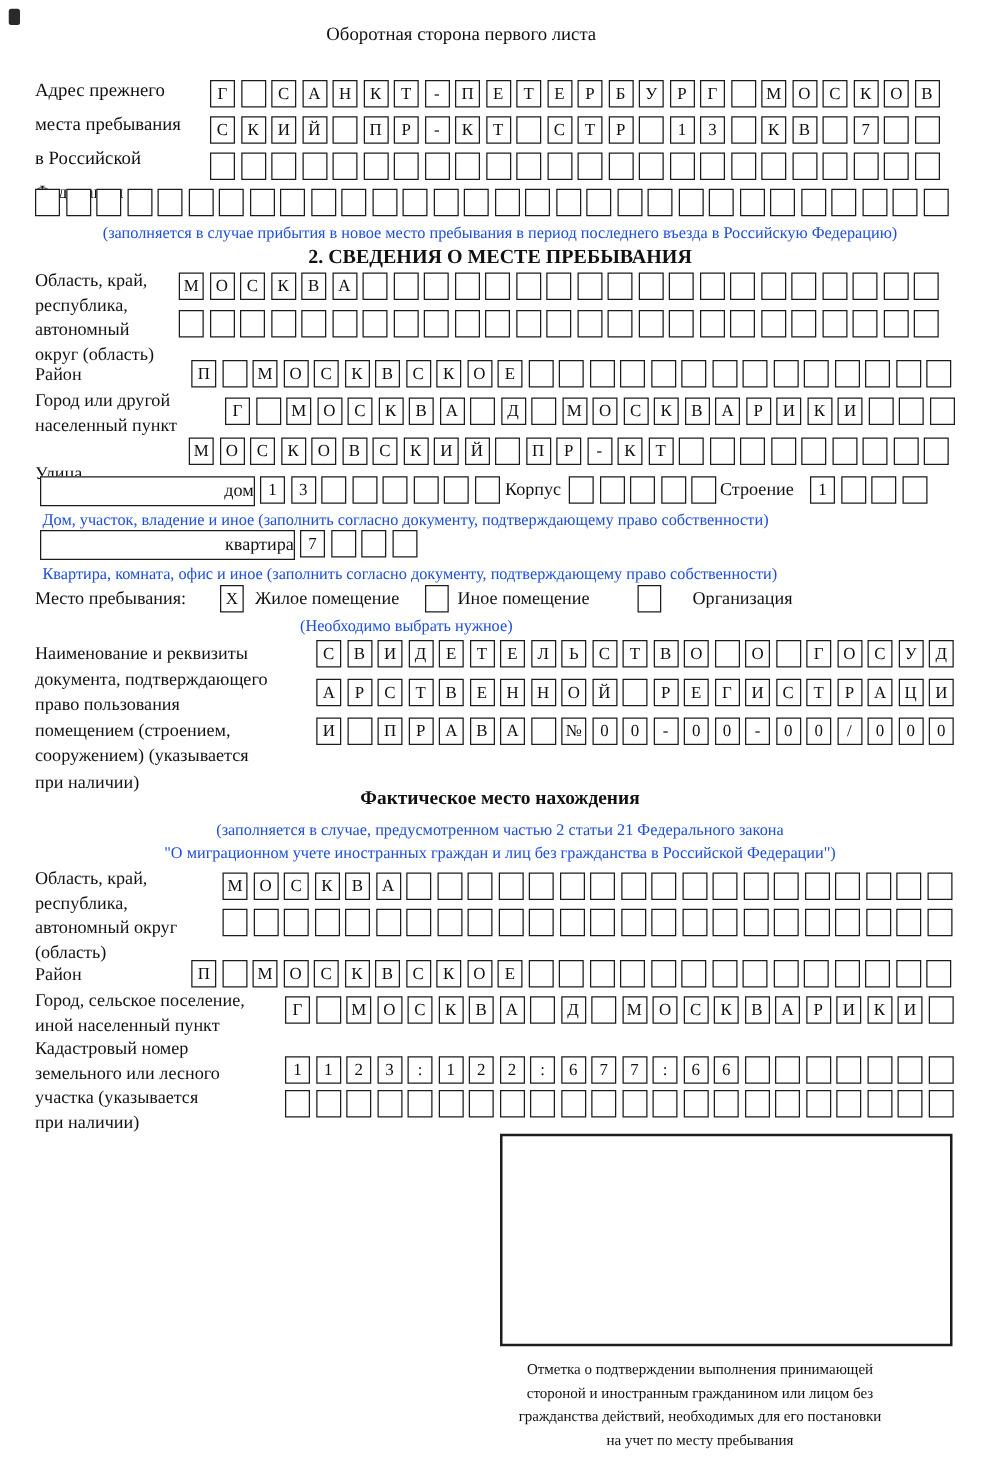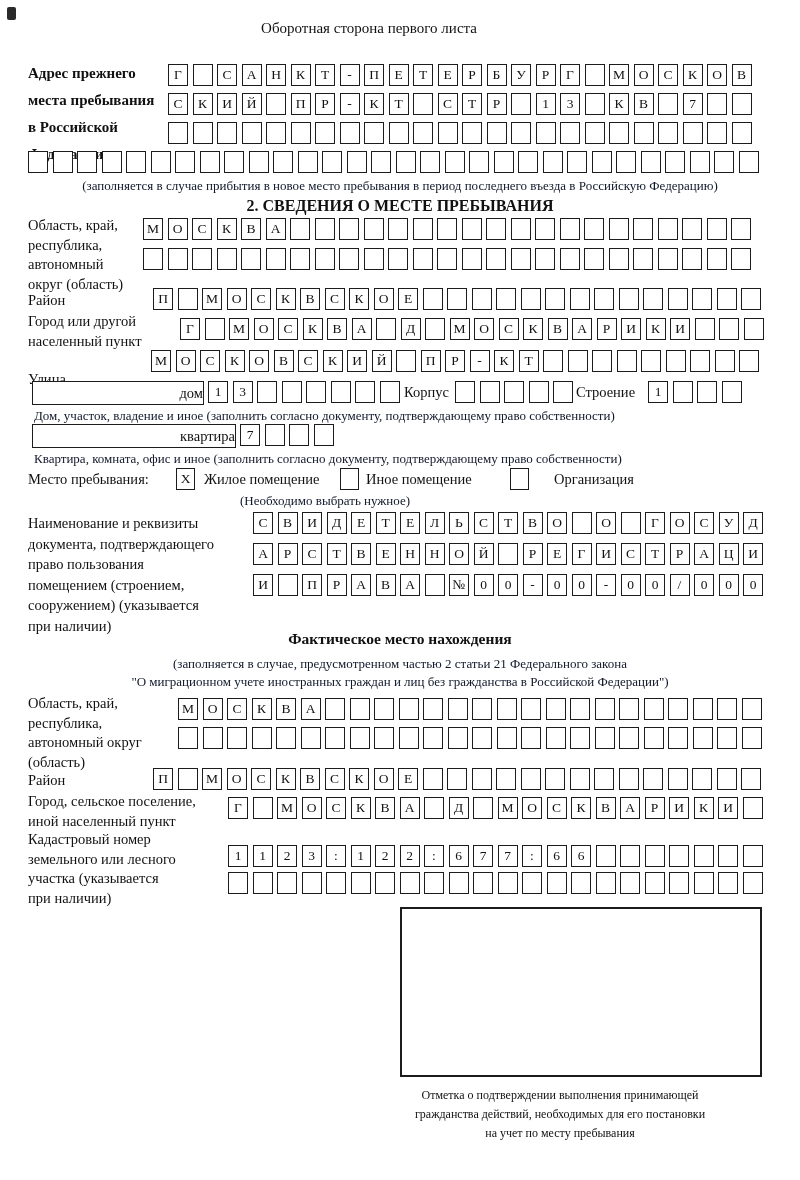--- a/index.html
+++ b/index.html
@@ -13,21 +13,21 @@
   .cellrow{display:flex;gap:4.5px;}
   .cell{
     box-sizing:border-box;flex:0 0 20px;width:20px;height:22px;
     border:1.6px solid #1c1c1c;background:#fff;
     display:flex;align-items:center;justify-content:center;
     font-size:13.5px;line-height:1;color:#111;
   }
   .lbl{font-size:14.5px;line-height:19.5px;color:#111;}
   .lbl.lh27{line-height:27px;font-size:15px;}
   .lbl.lh20{line-height:20.5px;}
-  .note{font-size:13px;color:#0f172a;}
+  .note{font-size:13px;color:#1d4ed8;}
   .center{left:0;width:800px;text-align:center;}
   .h-title{font-weight:bold;font-size:16px;}
   .h-sub{font-weight:bold;font-size:15.5px;}
   .labelbox{
     box-sizing:border-box;height:24px;border:1.6px solid #1c1c1c;
     display:flex;align-items:center;justify-content:flex-end;
     font-size:14.5px;background:#fff;
   }
   .checkbox{
     box-sizing:border-box;width:19px;height:22px;border:1.6px solid #1c1c1c;
@@ -40,21 +40,21 @@
   .corner{font-size:15px;}
   .artifact{background:#2a2a2a;border-radius:2px;}
 </style>
 </head>
 <body>
 
 <div class="abs artifact" style="left:7px;top:7px;width:9px;height:13px;"></div>
 
 <div class="abs corner" style="left:0;top:20px;width:738px;text-align:center;">Оборотная сторона первого листа</div>
 
-<div class="abs lbl lh27" style="left:28px;top:60px;width:145px;font-weight:bold;">
+<div class="abs lbl lh27" style="left:28px;top:60px;width:145px;">
     <div>Адрес прежнего</div>
     <div>места пребывания</div>
     <div>в Российской</div>
     <div>Федерации</div>
   </div>
 <div class="abs cellrow" style="left:168px;top:64px;">
     <span class="cell">Г</span>
     <span class="cell"></span>
     <span class="cell">С</span>
     <span class="cell">А</span>
@@ -617,15 +617,16 @@
     <span class="cell"></span>
     <span class="cell"></span>
     <span class="cell"></span>
     <span class="cell"></span>
     <span class="cell"></span>
   </div>
 
 <div class="abs stampbox" style="left:400px;top:907px;width:362px;height:170px;"></div>
 <div class="abs" style="left:366px;top:1086px;width:388px;text-align:center;font-size:12px;line-height:19px;">
     <div>Отметка о подтверждении выполнения принимающей</div>
+    <div>стороной и иностранным гражданином или лицом без</div>
     <div>гражданства действий, необходимых для его постановки</div>
     <div>на учет по месту пребывания</div>
   </div>
 
 </body></html>

